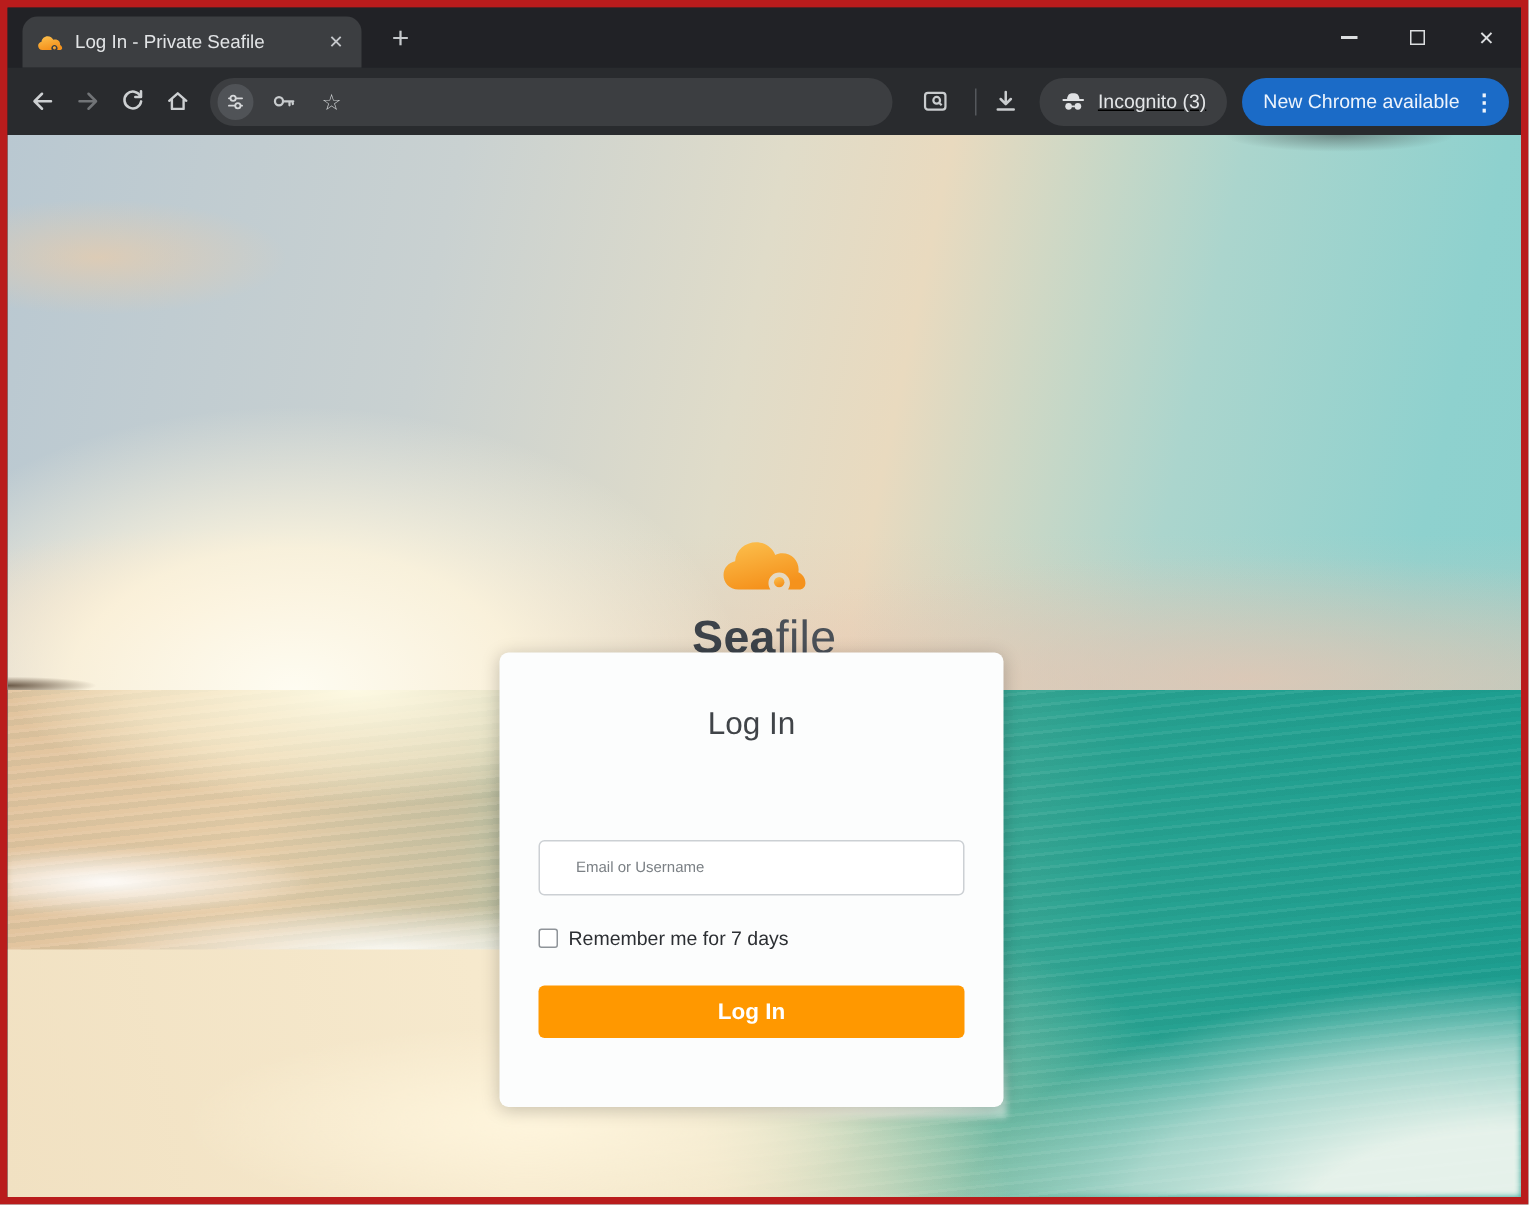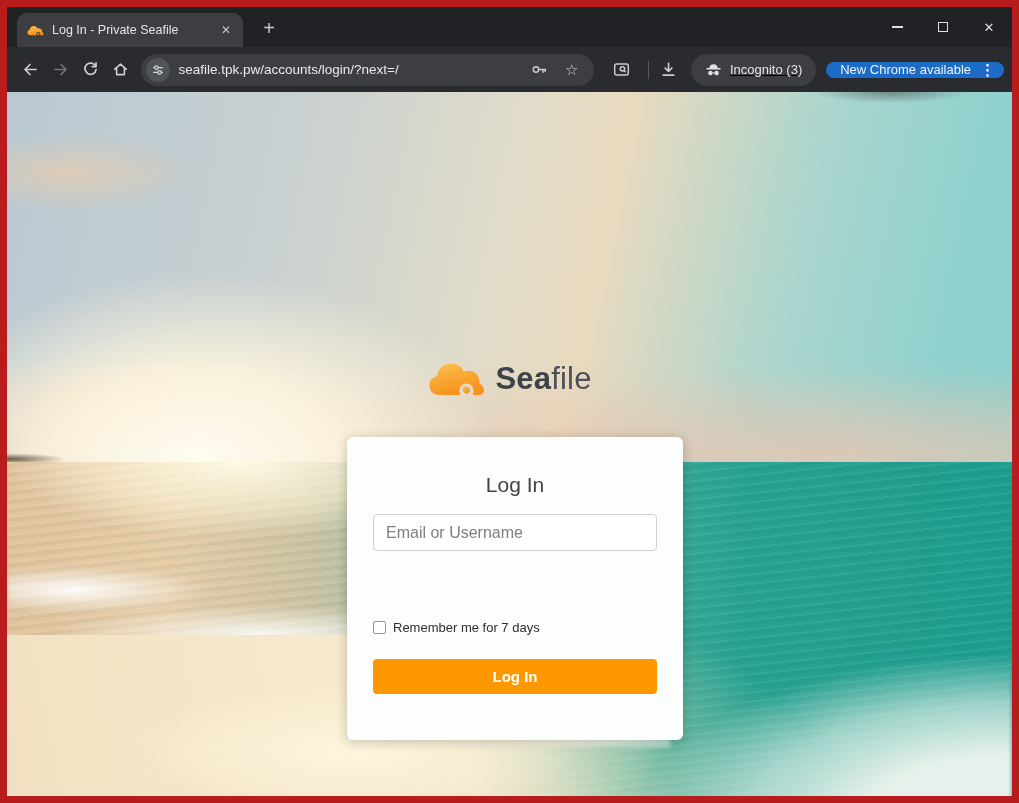--- a/index.html
+++ b/index.html
@@ -1,19 +1,19 @@
 <!DOCTYPE html>
 <html style="--accent-orange: #ff9800; --link-orange: #e8823a; --update-blue: #1b6bc7; --ocean-teal: #21a191;"><head>
 <meta charset="utf-8">
 <style>
   * { margin:0; padding:0; box-sizing:border-box; }
   html,body { background:#fff; font-family:"Liberation Sans", sans-serif; }
   .window{
     position:relative; width:1019px; height:803px;
-    border:7px solid #b91c1c; background:#212226; overflow:hidden;
+    border:5px solid #b91c1c; background:#212226; overflow:hidden;
   }
   
   .titlebar{ height:40px; background:#212226; display:flex; align-items:flex-end; position:relative; }
   .tab{
     margin-left:10px; width:226px; height:34px; background:#3c3e41;
     border-radius:10px 10px 0 0; display:flex; align-items:center;
     padding:0 8px 0 10px; gap:8px;
   }
   .tab-title{ flex:1; font-size:12.5px; color:#e2e4e6; white-space:nowrap; overflow:hidden; }
   .tab-close{ width:18px; height:18px; border:none; background:transparent; color:#c6c9cc;
@@ -37,21 +37,21 @@
     display:flex; align-items:center; justify-content:center; cursor:pointer; flex:0 0 auto;}
   .url-text{ flex:1; font-size:13.5px; color:#e8eaec; white-space:nowrap; overflow:hidden; }
   .box-icon-btn{ border:none; background:transparent; width:24px; height:24px; cursor:pointer;
     display:flex; align-items:center; justify-content:center; color:#c9ccce; font-size:15px; }
   .tb-icon-btn{ border:none; background:transparent; width:30px; height:30px; cursor:pointer;
     display:flex; align-items:center; justify-content:center; margin-left:8px; border-radius:50%; }
   .tb-divider{ width:1px; height:18px; background:#55585c; margin:0 6px 0 12px; }
   .incog-pill{ margin-left:8px; height:32px; border-radius:16px; background:#3c3e41;
     display:flex; align-items:center; gap:8px; padding:0 14px;text-decoration:underline; }
   .incog-label{ font-size:13px; color:#e4e6e8; white-space:nowrap; }
-  .update-pill{ margin-left:10px; height:16px; border-radius:16px;
+  .update-pill{ margin-left:10px; height:32px; border-radius:16px;
     background:var(--update-blue,#1b6bc7); display:flex; align-items:center; gap:9px;
     padding:0 9px 0 14px; border:none; cursor:pointer; }
   .update-label{ font-size:13px; color:#eef4fc; white-space:nowrap; }
   .menu-dots{ color:#eef4fc; font-size:15px; font-weight:bold; letter-spacing:0; cursor:pointer;
     background:transparent; border:none; }
   
   .content{ position:relative; height:708px; overflow:hidden; background:#d8d8cd; }
   .sky{ position:absolute; left:0; right:0; top:0; height:370px;
     background:
       radial-gradient(ellipse 110px 16px at 88% 0%, rgba(70,80,78,.55), transparent 70%),
@@ -81,33 +81,33 @@
   }
   .sand{ position:absolute; left:0; bottom:0; width:72%; height:165px;
     background:
       radial-gradient(ellipse 320px 90px at 48% 70%, rgba(255,246,222,.9), transparent 72%),
       linear-gradient(78deg, #f1e1c2 0%, #f6e9cd 45%, rgba(246,233,205,.85) 62%, rgba(246,233,205,0) 88%);
   }
   .foam-right{ position:absolute; right:0; bottom:0; width:46%; height:150px; filter:blur(2px);
     background:radial-gradient(ellipse 480px 210px at 100% 112%, rgba(241,246,239,.95) 30%, rgba(226,239,232,.65) 55%, transparent 78%); }
   
   .logo{ position:absolute; top:266px; left:50%; transform:translateX(-50%);
-    display:flex; align-items:center; gap:10px; }
+    display:flex; align-items:center; gap:10px;flex-direction:column; }
   .logo-text{ font-size:31px; color:#3d434a; letter-spacing:.2px; }
   .logo-text .sea{ font-weight:700; }
   .logo-text .file{ font-weight:300; color:#4b5158; }
   
-  .card{ position:absolute; left:340px; top:345px; width:336px; height:303px;
+  .card{ position:absolute; left:328px; top:345px; width:336px; height:303px;
     background:#fcfdfd; border-radius:6px; box-shadow:0 2px 12px rgba(0,0,0,.22); }
   .card-title{ position:absolute; top:36px; left:0; width:100%; text-align:center;
     font-size:21px; font-weight:400; color:#404448; }
   .field{ position:absolute; left:26px; width:284px; }
   .field input{ width:100%; height:37px; border:1px solid #ccd0d4; border-radius:4px;
-    padding:0 34px 0 12px; font-size:16px; color:#333; background:#fff;
-    font-family:"Liberation Sans", sans-serif; }
+    padding:0 34px 0 24px; font-size:10px; color:#333; background:#fff;
+    font-family:"Liberation Sans", sans-serif;margin-top:48px; }
   .field input::placeholder{ color:#7b8085; opacity:1; }
   .field.email{ top:77px; } .field.email input{ padding-right:12px; }
   .field.password{ top:129px; }
   .eye-btn{ position:absolute; right:9px; top:9px; width:20px; height:20px; border:none;
     background:transparent; cursor:pointer; padding:0; }
   .remember-row{ position:absolute; left:26px; top:183px; display:flex; align-items:center; gap:7px; }
   .remember-row input{ appearance:none; -webkit-appearance:none; width:13px; height:13px;
     border:1px solid #8f9499; border-radius:2px; background:#fff; cursor:pointer; }
   .remember-label{ font-size:13px; color:#2c2f33; cursor:pointer;text-align:right; }
   .submit-btn{ position:absolute; left:26px; top:222px; width:284px; height:35px;
@@ -184,21 +184,20 @@
       <button class="tune-btn">
         <svg width="14" height="14" viewBox="0 0 16 16">
           <g stroke="#d6d8da" stroke-width="1.4" fill="none" stroke-linecap="round">
             <line x1="3" y1="5.2" x2="13" y2="5.2"></line>
               <line x1="3" y1="10.8" x2="13" y2="10.8"></line>
           </g>
           <circle cx="6.2" cy="5.2" r="2" fill="#505357" stroke="#d6d8da" stroke-width="1.4"></circle>
           <circle cx="9.8" cy="10.8" r="2" fill="#505357" stroke="#d6d8da" stroke-width="1.4"></circle>
         </svg>
       </button>
-      <span class="url-text">seafile.tpk.pw/accounts/login/?next=/</span>
       <button class="box-icon-btn">
         <svg width="17" height="17" viewBox="0 0 17 17">
           <g stroke="#c9ccce" stroke-width="1.5" fill="none" stroke-linecap="round">
             <circle cx="5" cy="8.5" r="2.7"></circle>
               <path d="M7.8 8.5 H14.5 M12 8.5 V11.2 M14.2 8.5 V10.4"></path>
           </g>
         </svg>
       </button>
       <button class="box-icon-btn">☆</button>
     </div>

